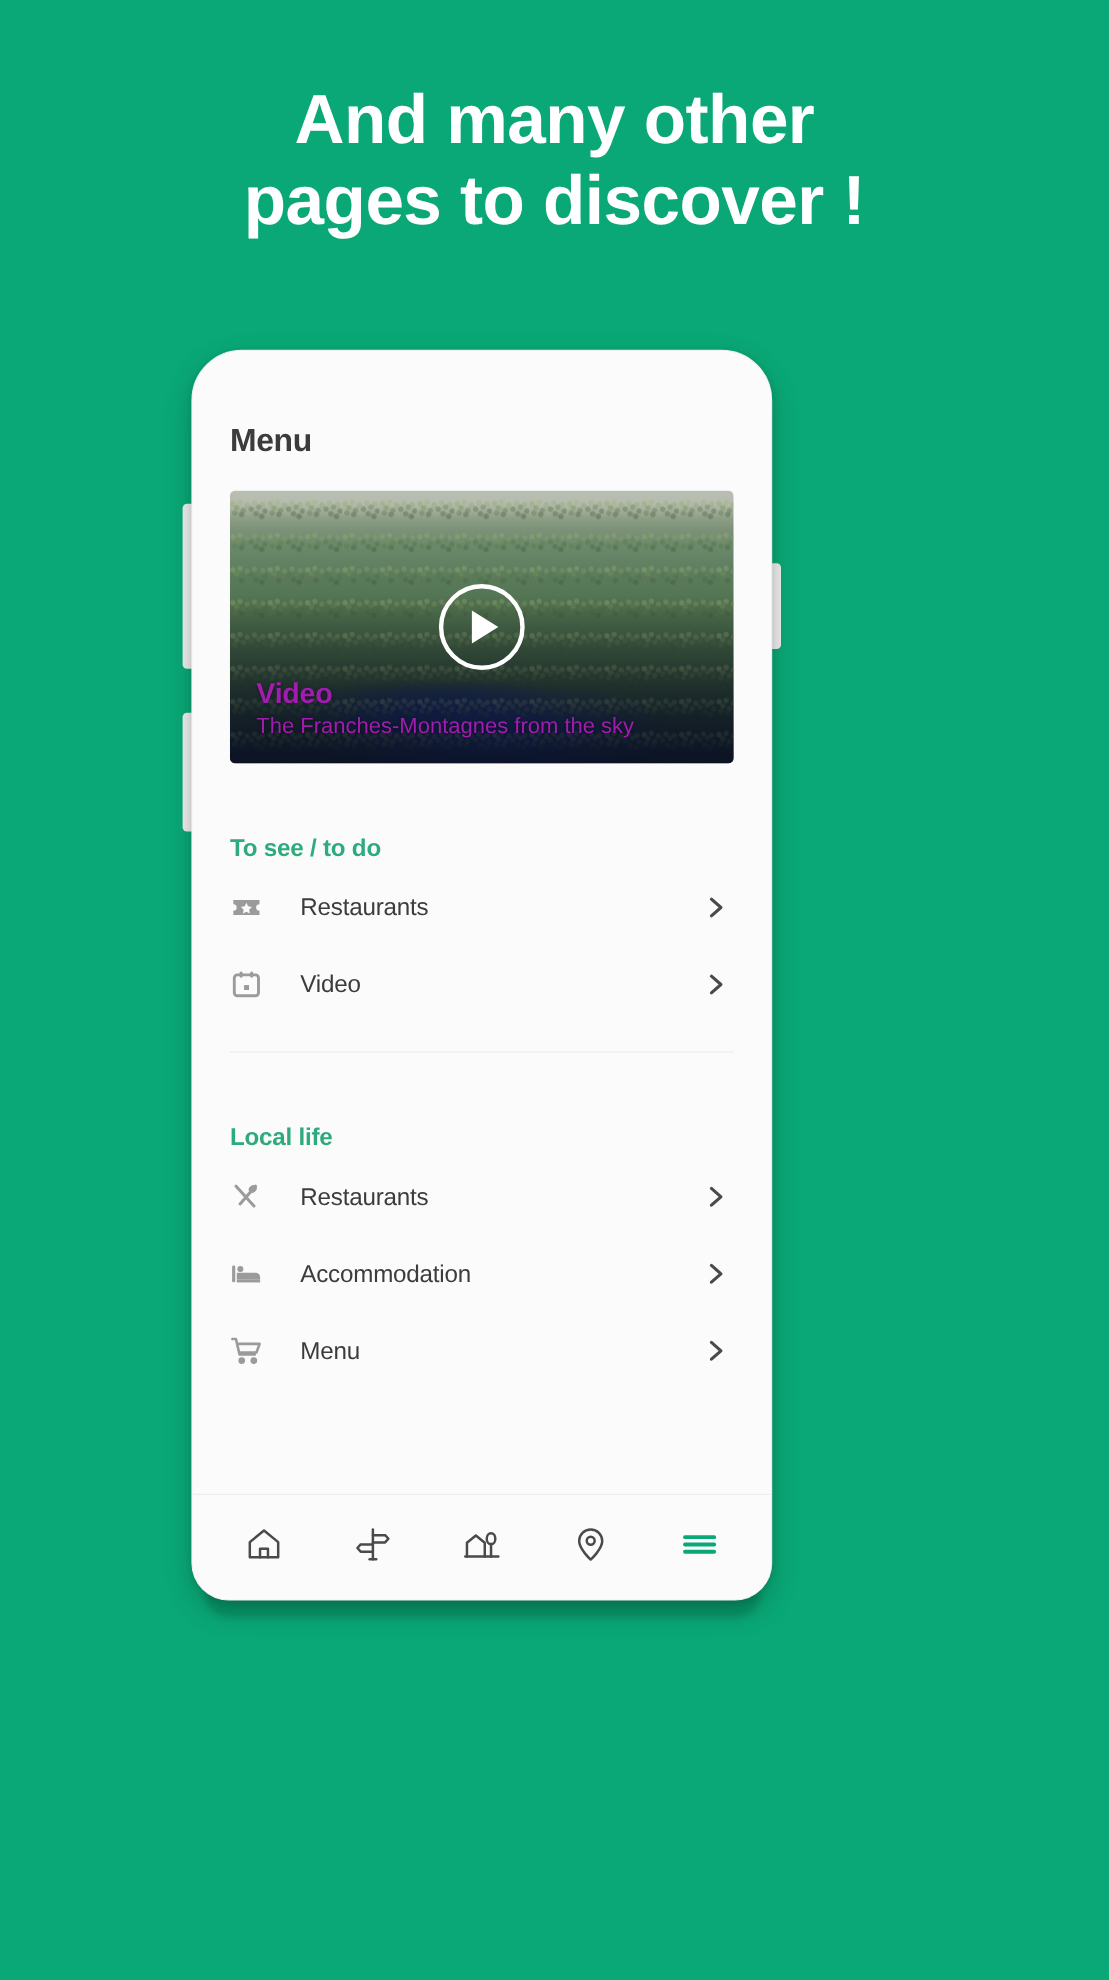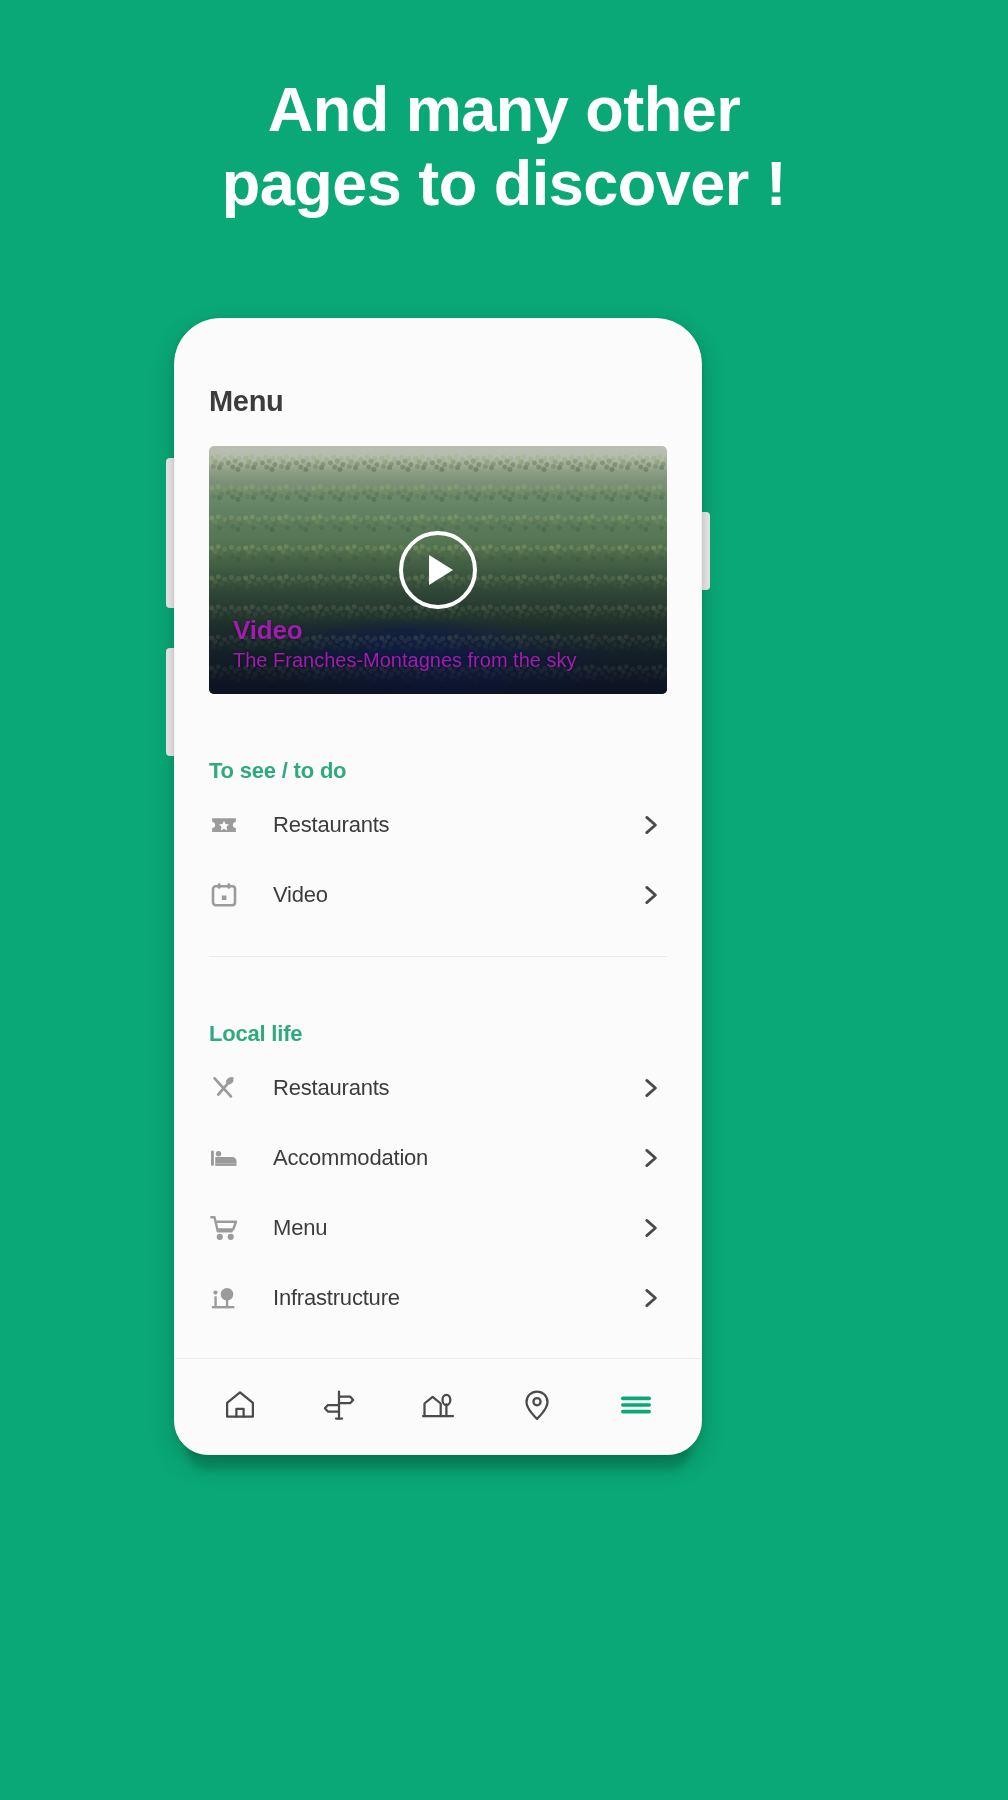--- a/index.html
+++ b/index.html
@@ -382,37 +382,20 @@
           </svg>
         </span>
         <span class="menu-label">Menu</span>
         <span class="menu-chevron">
           <svg width="26" height="26" viewBox="0 0 24 24" fill="none" stroke="currentColor" stroke-width="2.6" stroke-linecap="round" stroke-linejoin="round">
               <polyline points="9 5 17 12 9 19"></polyline>
             </svg>
         </span>
       </div>
 
-      <div class="menu-row">
-        <span class="menu-icon">
-          <svg width="30" height="30" viewBox="0 0 24 24" fill="currentColor" aria-hidden="true">
-            <circle cx="14.4" cy="9" r="5"></circle>
-            <rect x="13.5" y="13" width="1.9" height="6.5"></rect>
-            <circle cx="5.2" cy="7.6" r="1.7"></circle>
-            <rect x="4.3" y="10.6" width="1.9" height="8.9"></rect>
-            <rect x="2.3" y="18.4" width="18" height="1.9"></rect>
-          </svg>
-        </span>
-        <span class="menu-label">Infrastructure</span>
-        <span class="menu-chevron">
-          <svg width="26" height="26" viewBox="0 0 24 24" fill="none" stroke="currentColor" stroke-width="2.6" stroke-linecap="round" stroke-linejoin="round">
-              <polyline points="9 5 17 12 9 19"></polyline>
-            </svg>
-        </span>
-      </div>
     </div>
 
     <div class="spacer-fill"></div>
 
     <div class="bottom-nav">
 
       <div class="nav-item">
         <span>
           <svg width="36" height="36" viewBox="0 0 24 24" fill="none" stroke="currentColor" stroke-width="1.5" stroke-linecap="round" stroke-linejoin="round">
             <path d="M3.4 10.6L12 3.6l8.6 7v9.2H3.4z"></path>

